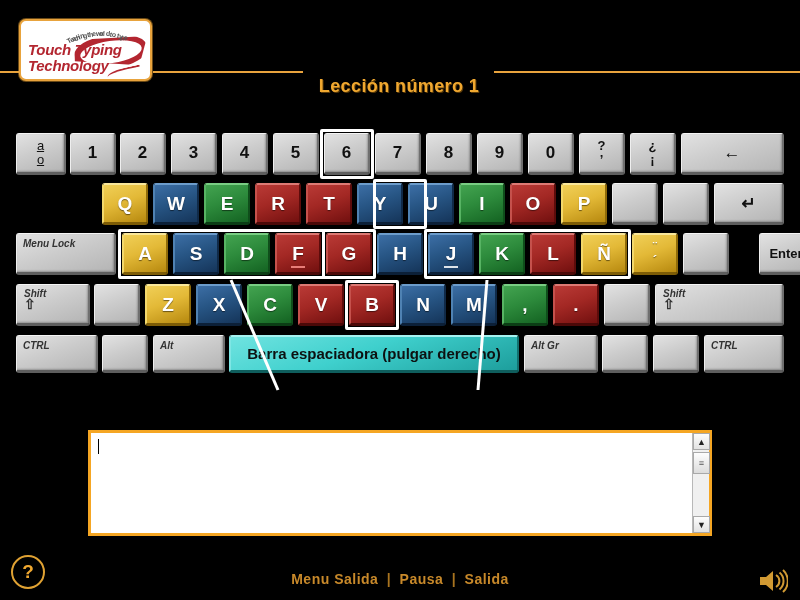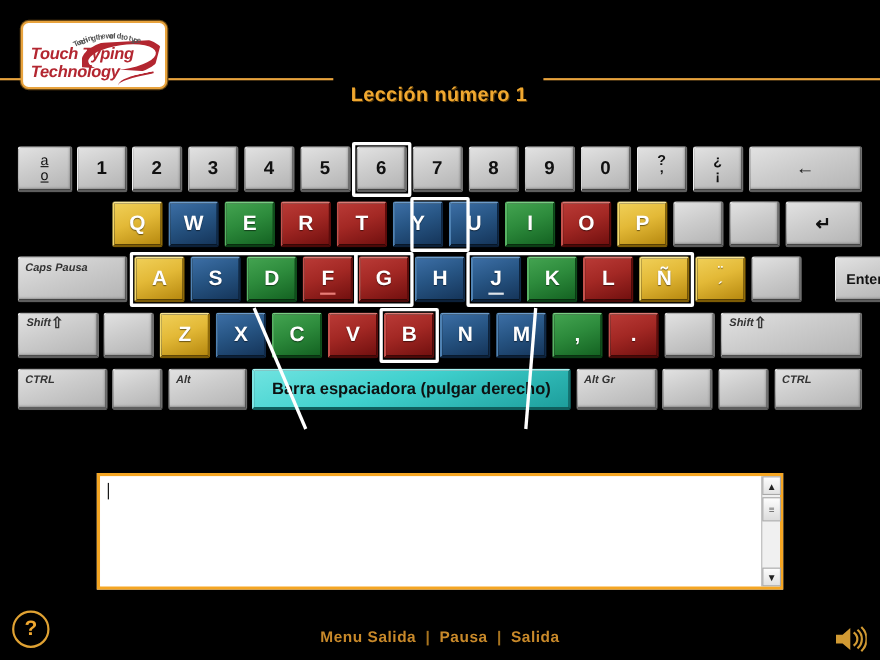--- a/index.html
+++ b/index.html
@@ -160,21 +160,21 @@
     justify-content: center; line-height: 1.05; font-size: 13px;
   }
   .dualkey .top { display: block; }
   .dualkey .bot { display: block; }
   .key-ao {
     font-size: 13px; font-weight: normal;
   }
   .key-ao .top { text-decoration: underline; }
   .key-ao .bot { text-decoration: underline; }
   .shiftkey {
-    flex-direction: row; align-items: flex-start; justify-content: flex-start;
+    flex-direction: column; align-items: flex-start; justify-content: flex-start;
     padding: 3px 0 0 7px;
   }
   .shift-txt { font-size: 10px; font-style: italic; font-weight: bold; color: #333; }
   .shift-arrow { font-size: 14px; color: #333; line-height: 11px; margin-top: 0px; }
 
   
   .outline {
     position: absolute;
     border: 3px solid #ffffff;
     border-radius: 2px;
@@ -331,21 +331,21 @@
       <div class="key c-red k-color" style="left: 306px; top: 183px; width: 46px; height: 42px;">T</div>
       <div class="key c-blue k-color" style="left: 357px; top: 183px; width: 46px; height: 42px;">Y</div>
       <div class="key c-blue k-color" style="left: 408px; top: 183px; width: 46px; height: 42px;">U</div>
       <div class="key c-green k-color" style="left: 459px; top: 183px; width: 46px; height: 42px;">I</div>
       <div class="key c-red k-color" style="left: 510px; top: 183px; width: 46px; height: 42px;">O</div>
       <div class="key c-gold k-color" style="left: 561px; top: 183px; width: 46px; height: 42px;">P</div>
       <div class="key k-grey" style="left: 612px; top: 183px; width: 46px; height: 42px;"></div>
       <div class="key k-grey" style="left: 663px; top: 183px; width: 46px; height: 42px;"></div>
       <div class="key k-grey" style="left: 714px; top: 183px; width: 70px; height: 42px;">↵</div>
       <div class="key k-grey" style="left: 16px; top: 233px; width: 100px; height: 42px;">
-        <div class="k-label-sm">Caps Pausa</div>
+        <div class="k-label-sm">Menu Lock</div>
       </div>
       <div class="key c-gold k-color" style="left: 122px; top: 233px; width: 46px; height: 42px;">A</div>
       <div class="key c-blue k-color" style="left: 173px; top: 233px; width: 46px; height: 42px;">S</div>
       <div class="key c-green k-color" style="left: 224px; top: 233px; width: 46px; height: 42px;">D</div>
       <div class="key c-red k-color" style="left: 275px; top: 233px; width: 46px; height: 42px;">F<div class="homemark red"></div></div>
       <div class="key c-red k-color" style="left: 326px; top: 233px; width: 46px; height: 42px;">G</div>
       <div class="key c-blue k-color" style="left: 377px; top: 233px; width: 46px; height: 42px;">H</div>
       <div class="key c-blue k-color" style="left: 428px; top: 233px; width: 46px; height: 42px;">J<div class="homemark"></div></div>
       <div class="key c-green k-color" style="left: 479px; top: 233px; width: 46px; height: 42px;">K</div>
       <div class="key c-red k-color" style="left: 530px; top: 233px; width: 46px; height: 42px;">L</div>

